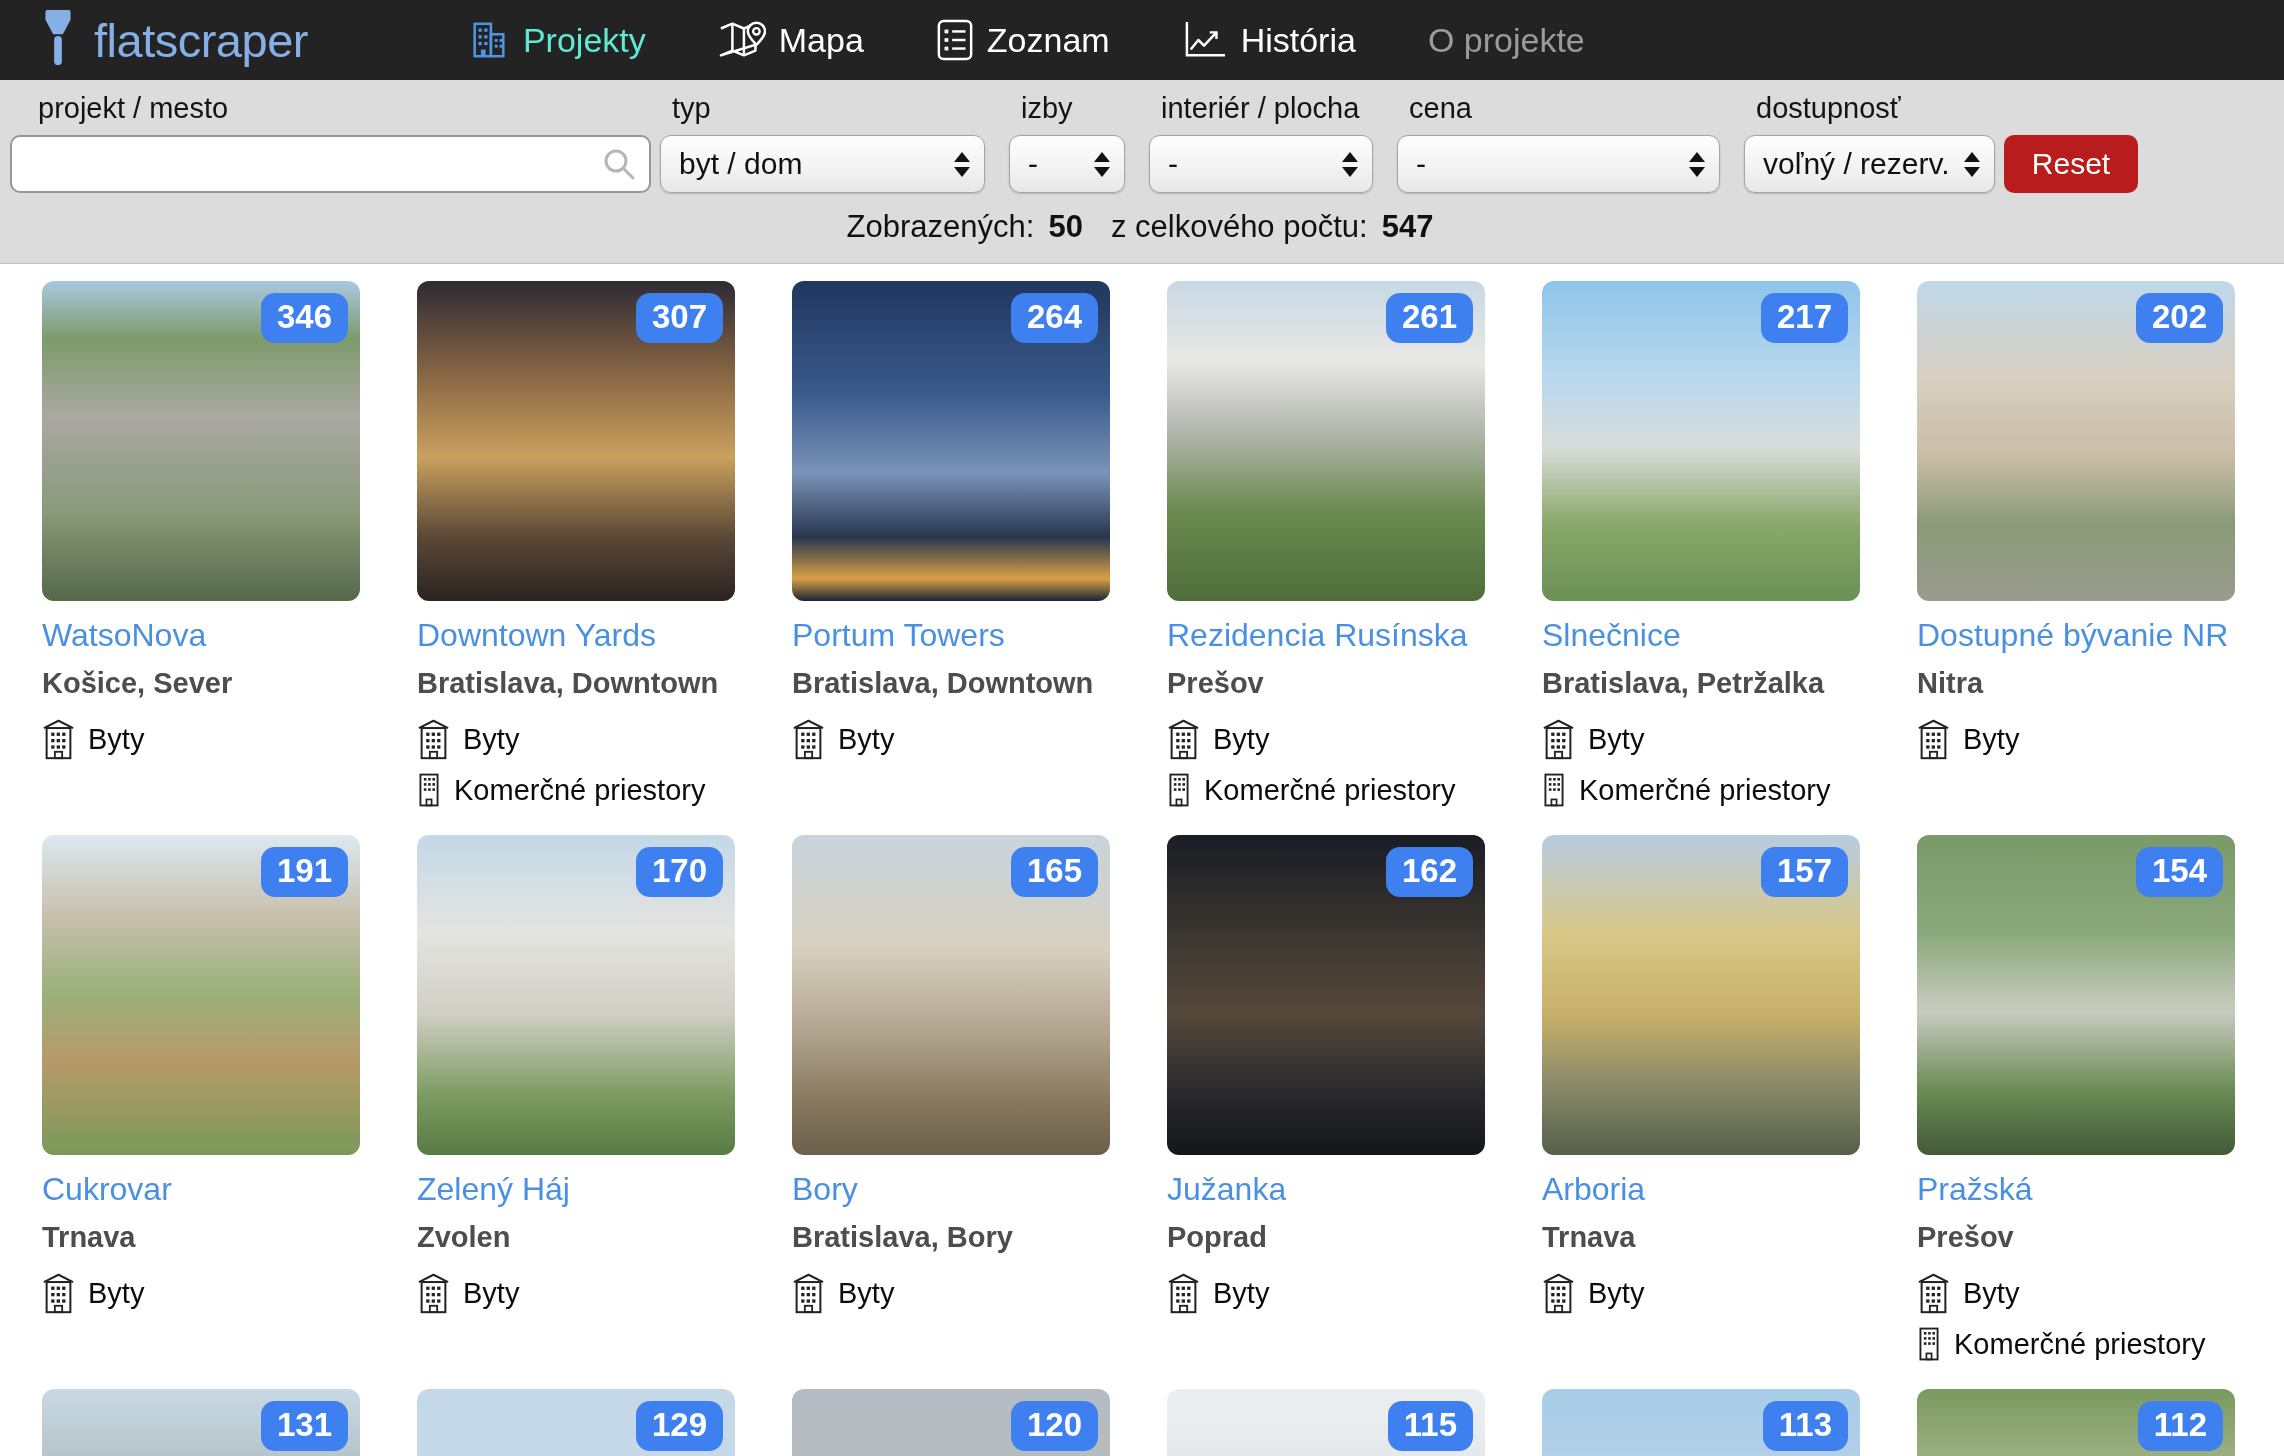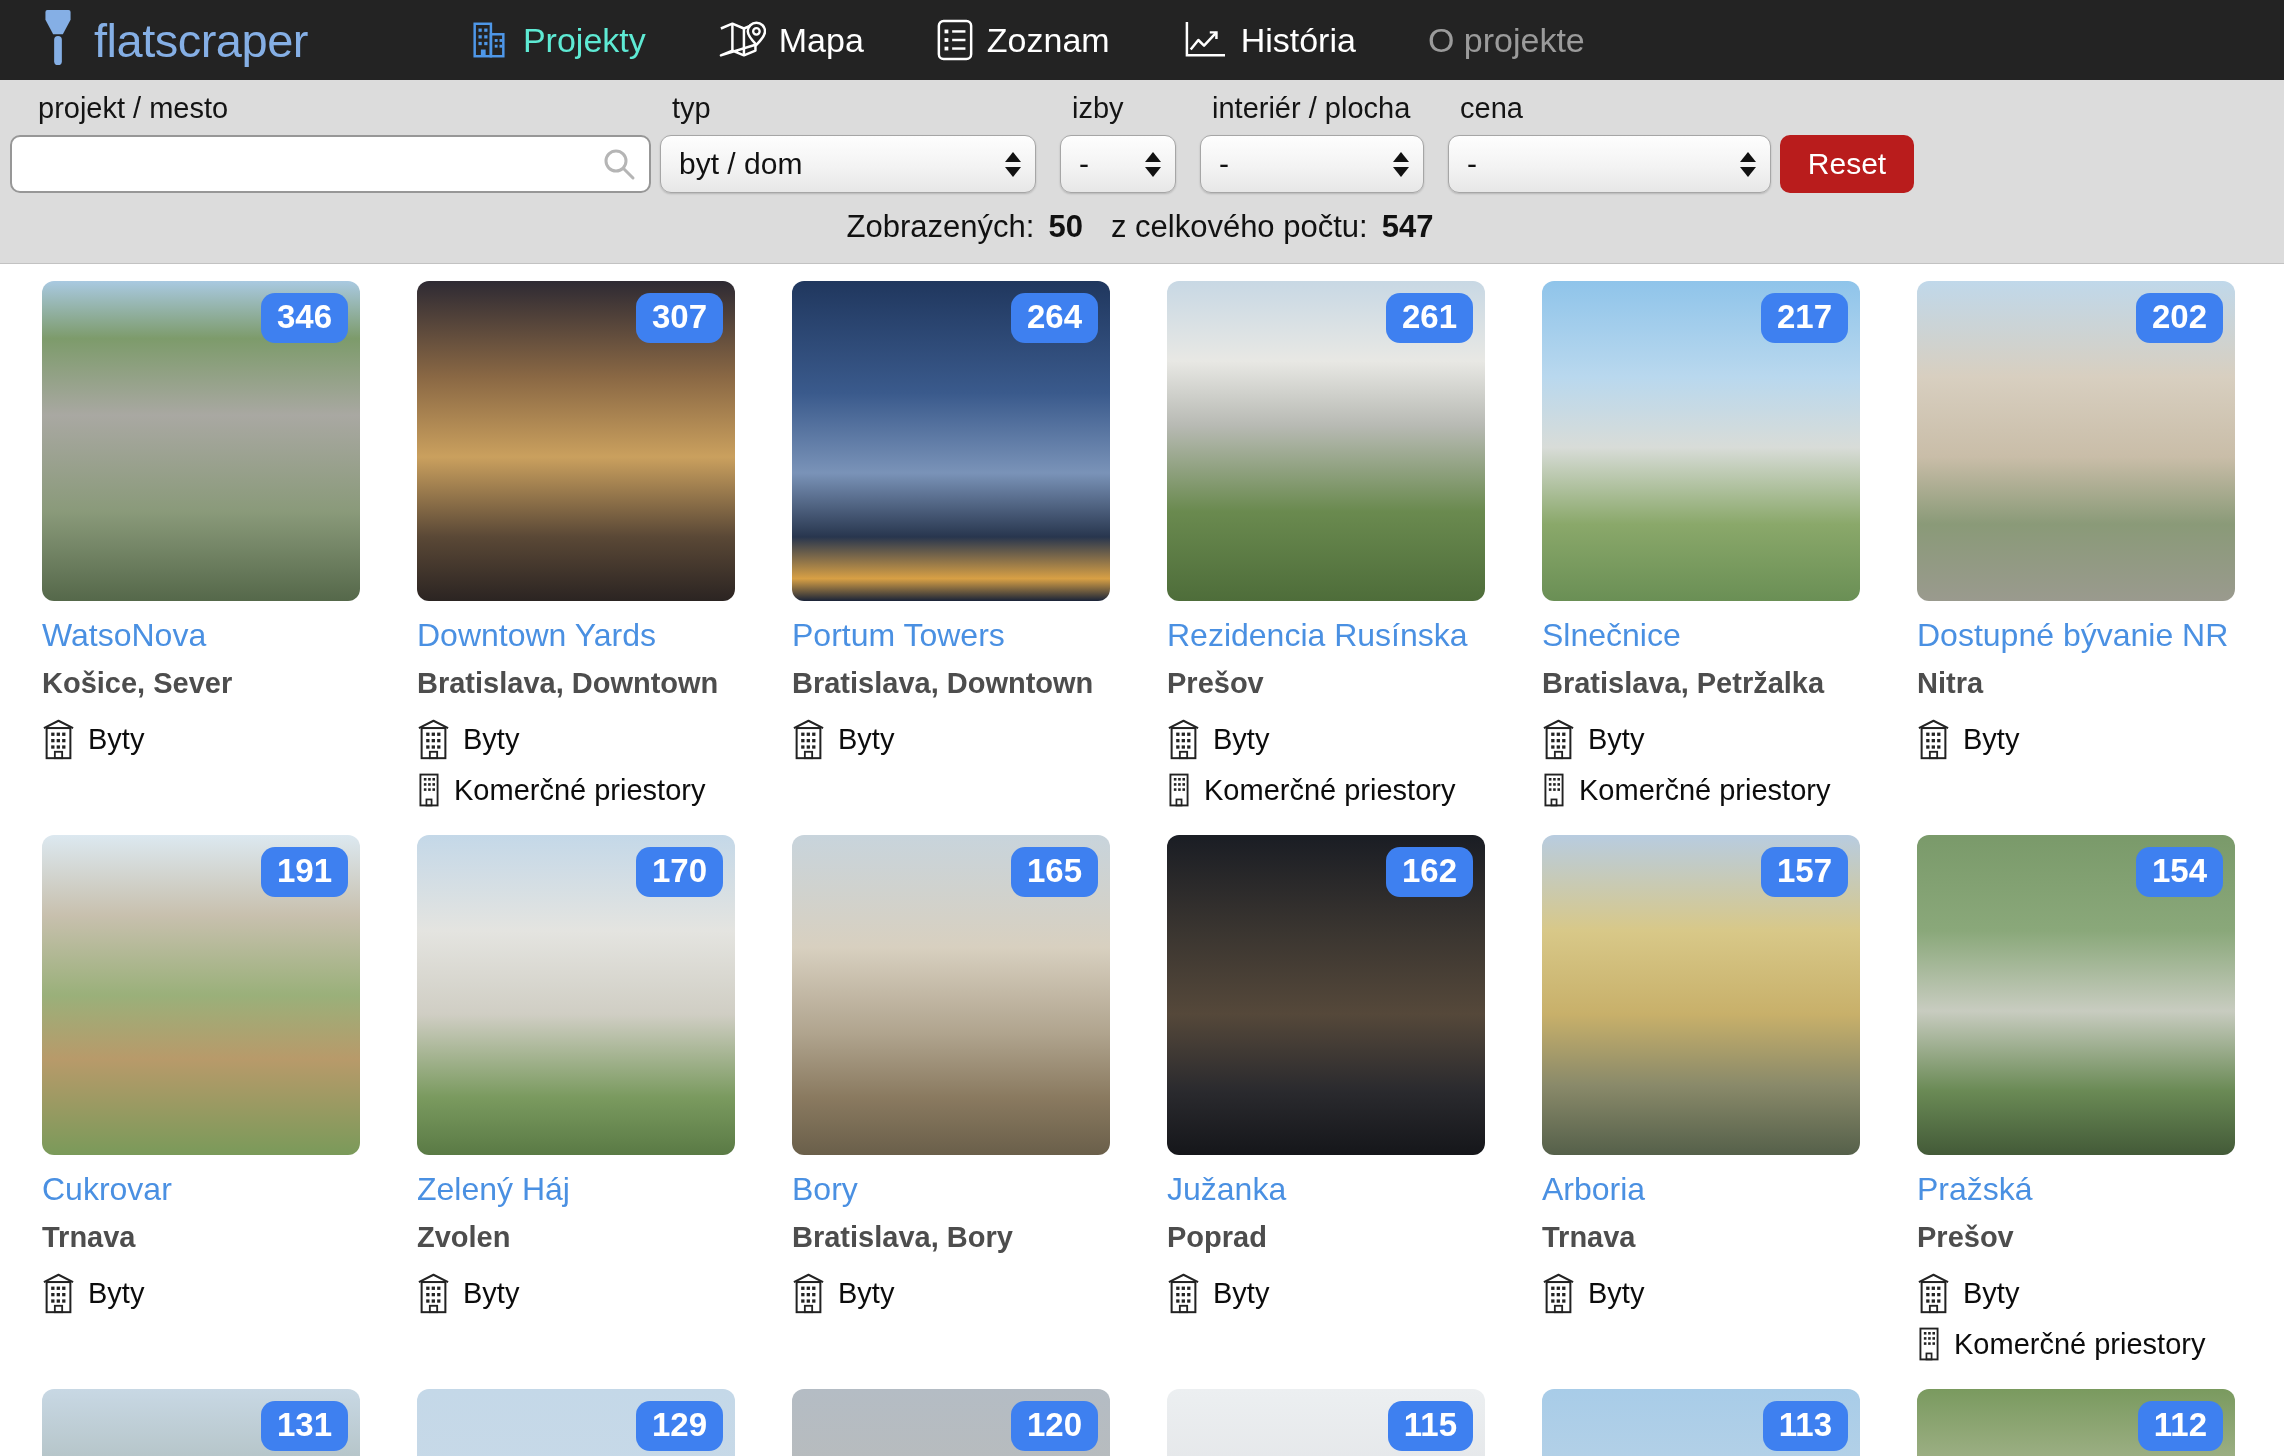--- a/index.html
+++ b/index.html
@@ -36,21 +36,21 @@
     font-family:inherit;outline:none;
   }
   .search-glyph{position:absolute;right:14px;top:11px;pointer-events:none;}
   .selectbox{
     height:58px;box-sizing:border-box;border:1.5px solid #a6a6a6;border-radius:11px;
     background:linear-gradient(180deg,#fefefe 0%,#f3f3f3 55%,#e7e7e7 100%);
     box-shadow:0 1px 2px rgba(0,0,0,0.18);
     display:flex;align-items:center;justify-content:space-between;
     font-size:30px;color:#111;padding:0 14px 0 18px;cursor:pointer;
   }
-  .sel-typ{width:376px;} .sel-izby{width:116px;} .sel-interier{width:224px;}
+  .sel-typ{width:325px;} .sel-izby{width:116px;} .sel-interier{width:224px;}
   .sel-cena{width:323px;} .sel-dostupnost{width:251px;}
   .arrows{display:flex;flex-direction:column;gap:5px;align-items:center;}
   .arr-up{width:0;height:0;border-left:8px solid transparent;border-right:8px solid transparent;border-bottom:10px solid #111;}
   .arr-dn{width:0;height:0;border-left:8px solid transparent;border-right:8px solid transparent;border-top:10px solid #111;}
   .reset-btn{
     height:58px;width:134px;border:none;border-radius:10px;background:#b91c1c;
     color:#fff;font-size:30px;font-family:inherit;cursor:pointer;
   }
   .results-line{
     display:flex;justify-content:center;align-items:baseline;gap:14px;
@@ -202,20 +202,30 @@
         <div class="fgroup">
     <div class="flabel">cena</div>
     <div class="selectbox sel-cena">
       <span class="sel-value">-</span>
       <span class="arrows">
         <span class="arr-up"></span>
               <span class="arr-dn"></span>
       </span>
     </div>
   </div>
+        <div class="fgroup">
+    <div class="flabel">dostupnosť</div>
+    <div class="selectbox sel-dostupnost">
+      <span class="sel-value">voľný / rezerv.</span>
+      <span class="arrows">
+        <span class="arr-up"></span>
+              <span class="arr-dn"></span>
+      </span>
+    </div>
+  </div>
       </div>
     <button class="reset-btn">Reset</button>
   </div>
   <div class="results-line">
     <span>Zobrazených:</span>
     <span class="num">50</span>
     <span>z celkového počtu:</span>
     <span class="num">547</span>
   </div>
 </div>

